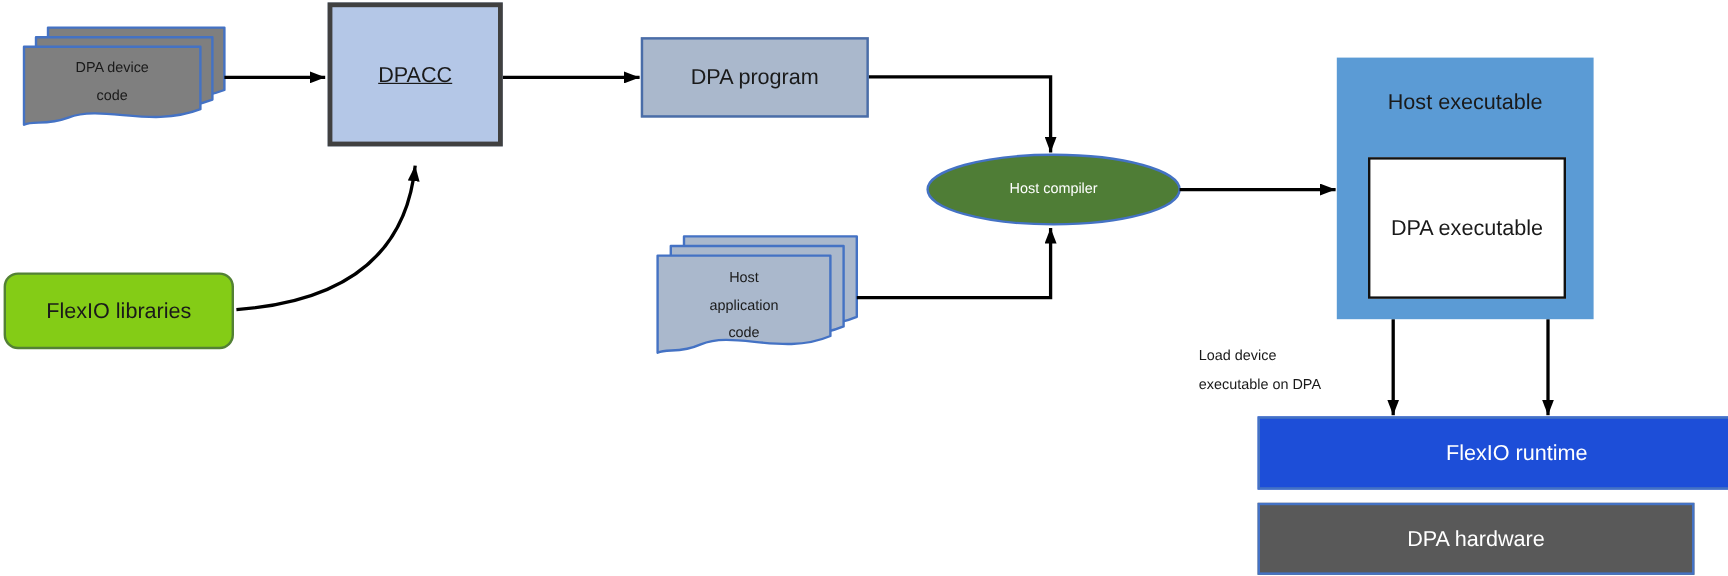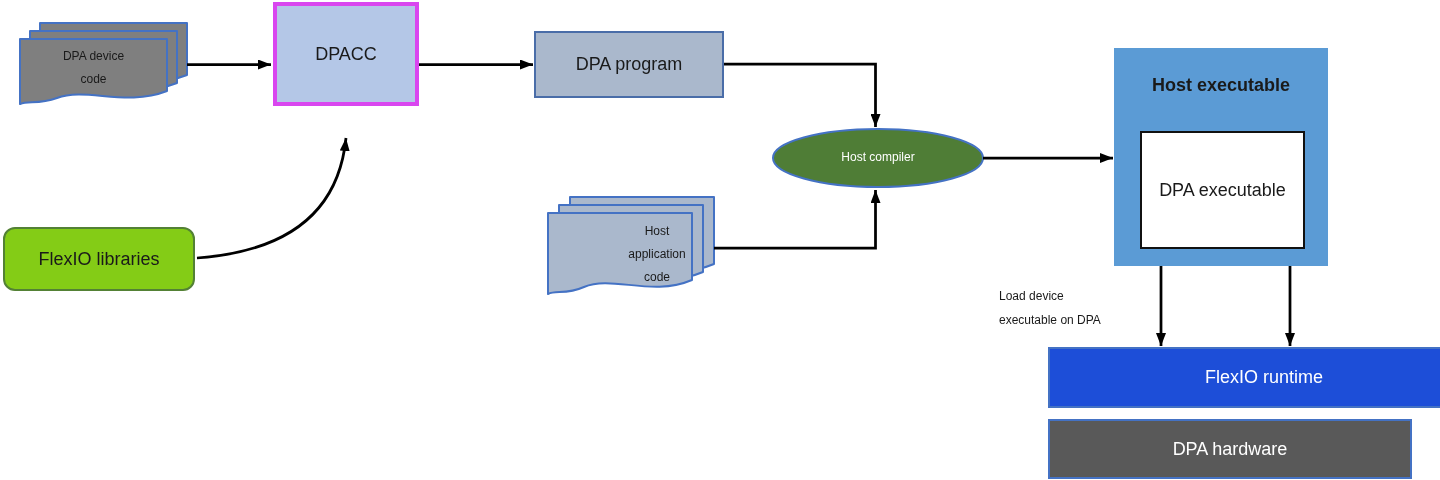--- a/index.html
+++ b/index.html
@@ -7,31 +7,31 @@
     position:relative;width:1440px;height:480px;background:#ffffff;overflow:hidden;
     font-family:"Liberation Sans",sans-serif;color:#1a1a1a;
   }
   .layer{position:absolute;left:0;top:0;width:1440px;height:480px;}
   .box{position:absolute;box-sizing:border-box;display:flex;align-items:center;justify-content:center;}
   .lbl{white-space:pre-line;text-align:center;font-size:18px;line-height:23px;}
   .float-lbl{position:absolute;white-space:pre-line;font-size:12px;line-height:23px;}
   .center{text-align:center;}
   .white{color:#ffffff;}
 
-  .dpacc{left:273px;top:2px;width:146px;height:104px;background:#b4c7e7;border:4px solid #d946ef;}
+  .dpacc{left:273px;top:2px;width:146px;height:120px;background:#b4c7e7;border:4px solid #404040;text-decoration:underline;}
   .dpa-program{left:534px;top:31px;width:190px;height:67px;background:#aab8cc;border:2px solid #4a6da8;justify-content:center;}
   .flexio-libraries{left:3px;top:227px;width:192px;height:64px;background:#84cc16;border:2px solid #538135;border-radius:12px;}
   .host-executable{left:1114px;top:48px;width:214px;height:218px;background:#5b9bd5;align-items:flex-start;}
-  .host-executable .lbl{margin-top:26px;width:100%;font-weight:bold;}
+  .host-executable .lbl{margin-top:26px;width:100%;}
   .dpa-executable{left:1140px;top:131px;width:165px;height:118px;background:#ffffff;border:2px solid #111111;}
   .flexio-runtime{left:1048px;top:347px;width:432px;height:61px;background:#1d4ed8;border:2px solid #4472c4;}
   .dpa-hardware{left:1048px;top:419px;width:364px;height:60px;background:#595959;border:2px solid #4472c4;}
 
   .dpa-device-lbl{left:20px;top:45px;width:147px;}
-  .host-app-lbl{left:548px;top:220px;width:144px;margin-left:37px;}
+  .host-app-lbl{left:548px;top:220px;width:144px;}
   .host-compiler-lbl{left:773px;top:146px;width:210px;}
   .load-lbl{left:999px;top:284px;line-height:24px;}
   .invoke-lbl{left:1298px;top:279px;line-height:24px;}
 </style>
 </head>
 <body>
 
 <div class="canvas">
 
   <svg class="layer" viewBox="0 0 1440 480">

